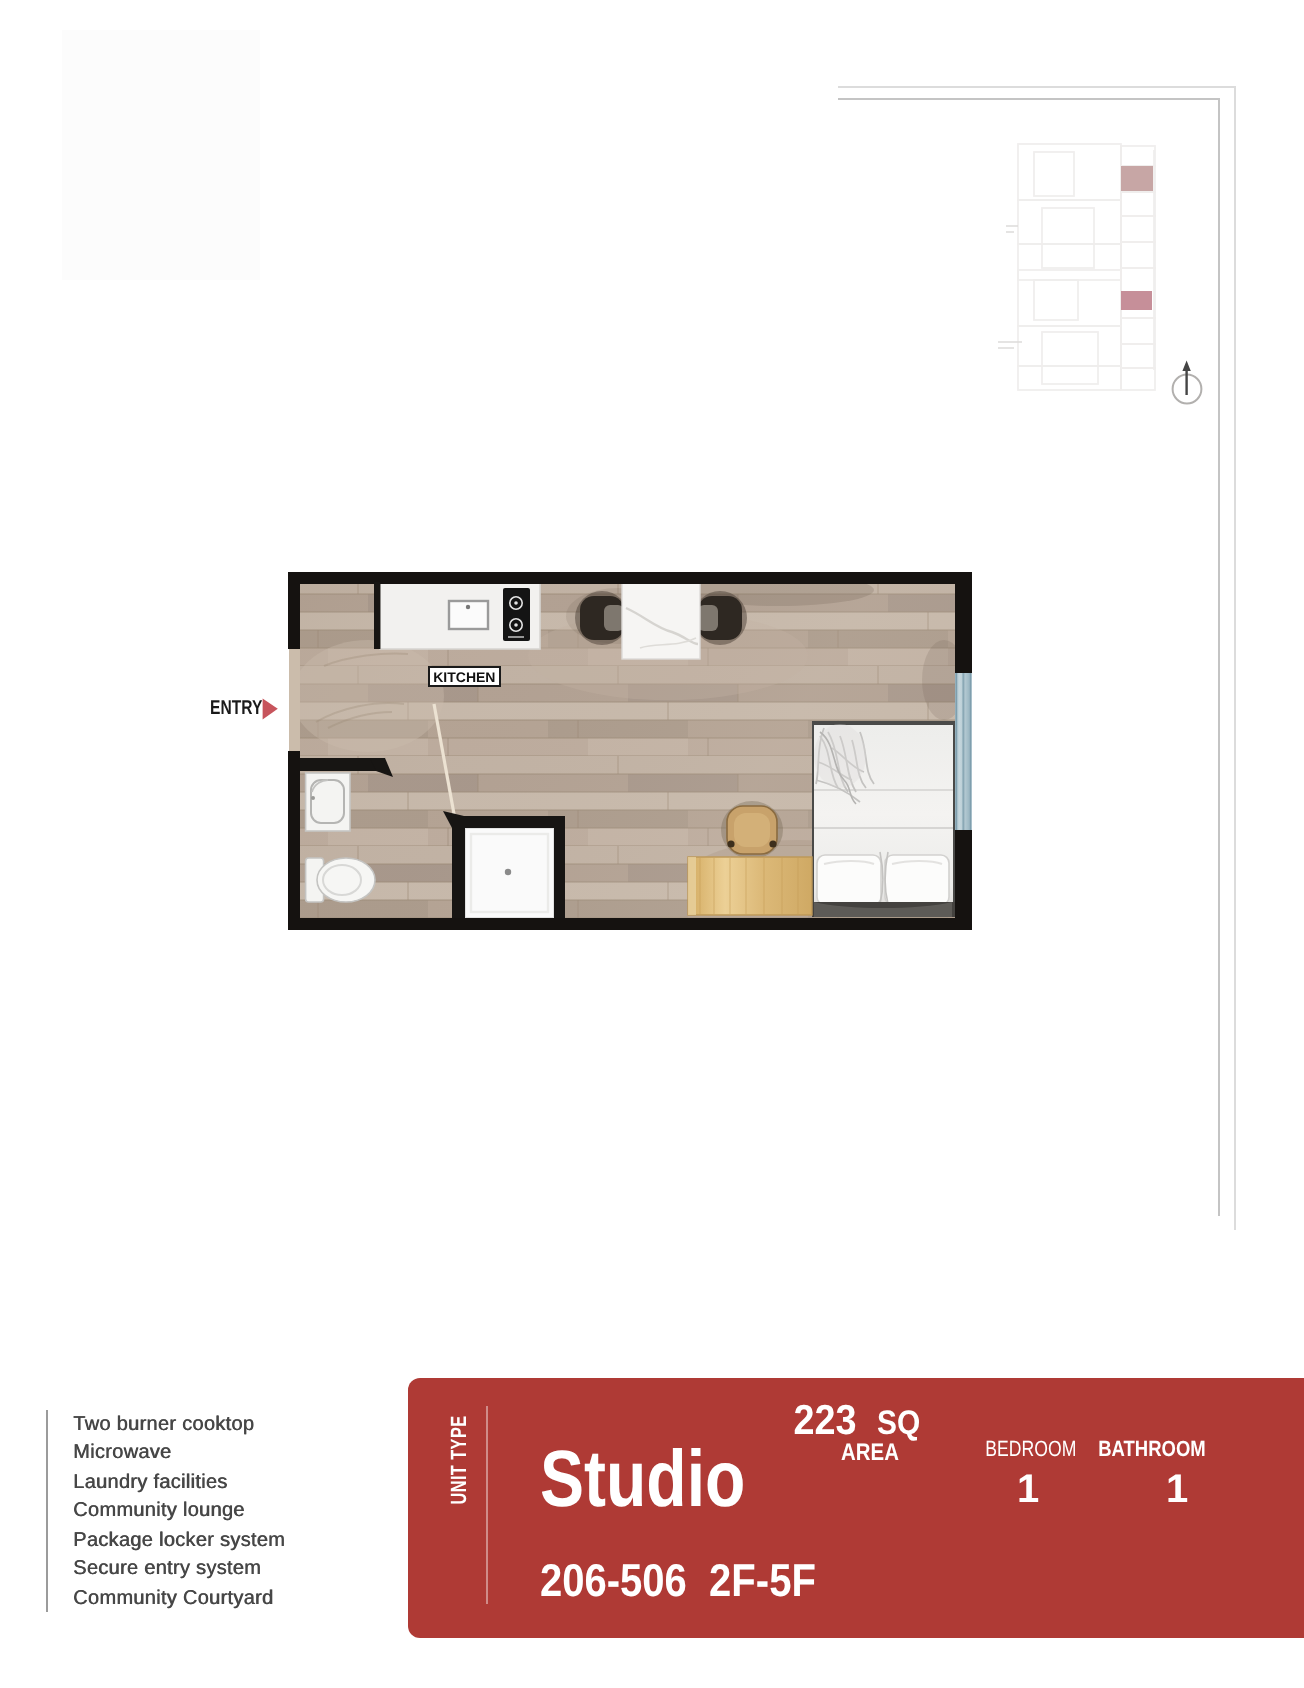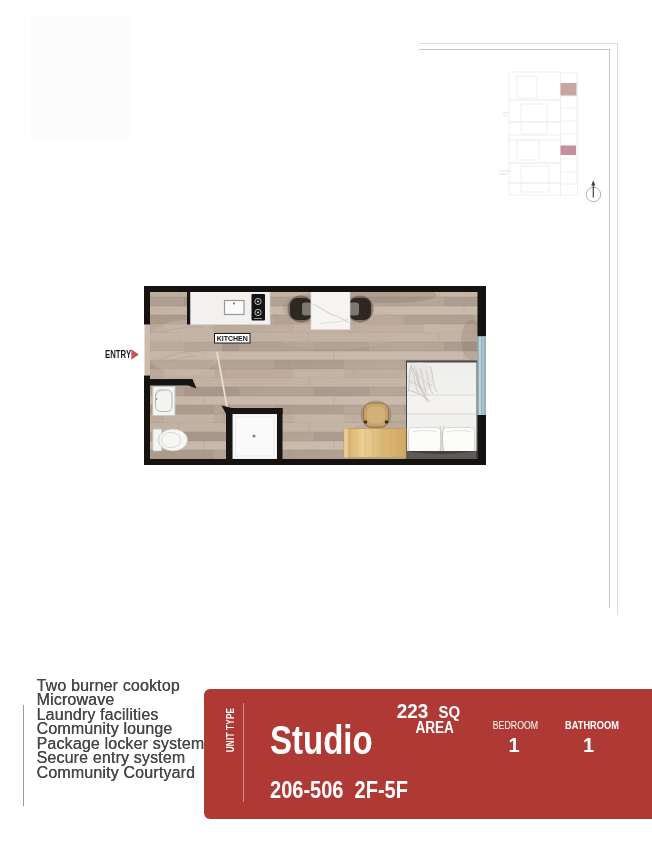--- a/index.html
+++ b/index.html
@@ -252,21 +252,21 @@
 
   <g>
     <rect x="333.5" y="50.5" width="8.5" height="78.5" fill="url(#wing)"></rect>
     <path d="M337.7 50.5 V129" stroke="#8aa8b5" stroke-width="1"></path>
     <path d="M334.2 50.5 V129 M341.3 50.5 V129" stroke="#7f9fae" stroke-width="0.8"></path>
   </g>
 </svg>
 
 <div class="abs" style="left:23px;top:704.5px;width:1.3px;height:101px;background:#9b9b9b;"></div>
 
-<div class="abs t" style="left:36.5px;top:679px;font-size:16px;letter-spacing:0.15px;line-height:14.45px;color:#474747;text-shadow:0.3px 0 0 #474747;">
+<div class="abs t" style="left:36.5px;top:706px;font-size:10px;letter-spacing:0.15px;line-height:14.45px;color:#474747;text-shadow:0.3px 0 0 #474747;">
 Two burner cooktop<br>
 Microwave<br>
 Laundry facilities<br>
 Community lounge<br>
 Package locker system<br>
 Secure entry system<br>
 Community Courtyard
 </div>
 
 <div class="abs" style="left:204px;top:688.5px;width:448px;height:130.5px;background:#af3a35;border-radius:6px 0 0 6px;"></div>
@@ -274,23 +274,23 @@
 <div class="abs" style="left:229.8px;top:729.6px;width:0;height:0;">
   <div style="position:absolute;transform:translate(-50%,-50%) rotate(-90deg) scaleX(0.74);font-size:11px;font-weight:bold;color:#fff;letter-spacing:0.3px;white-space:nowrap;">UNIT TYPE</div>
 </div>
 
 <div class="abs" style="left:242.5px;top:703px;width:1.4px;height:99px;background:rgba(255,255,255,0.42);"></div>
 
 <div class="abs" style="left:269.8px;top:717.5px;font-size:40px;font-weight:bold;color:#fff;transform:scaleX(0.825);transform-origin:0 0;white-space:nowrap;">Studio</div>
 
 <div class="abs" style="left:269.8px;top:777px;font-size:23px;font-weight:bold;color:#fff;transform:scaleX(0.87);transform-origin:0 0;white-space:nowrap;">206-506&nbsp;&nbsp;2F-5F</div>
 
-<div class="abs" style="left:403px;top:718.7px;width:64px;text-align:center;font-size:16px;font-weight:bold;color:#fff;"><span style="display:inline-block;transform:scaleX(0.85);">AREA</span></div>
+<div class="abs" style="left:403px;top:718.7px;width:64px;text-align:center;font-size:12px;font-weight:bold;color:#fff;"><span style="display:inline-block;transform:scaleX(0.85);">AREA</span></div>
 
 <div class="abs" style="left:395px;top:699px;width:80px;text-align:left;font-size:21px;font-weight:bold;color:#fff;white-space:nowrap;"><span style="display:inline-block;transform:scaleX(0.9);">223</span><span style="display:inline-block;font-size:17px;transform:scaleX(0.88);margin-left:7px;">SQ</span></div>
 
 <div class="abs" style="left:480px;top:718.7px;width:70px;text-align:center;font-size:11px;font-weight:normal;color:#fff;"><span style="display:inline-block;transform:scaleX(0.8);">BEDROOM</span></div>
 
 <div class="abs" style="left:479px;top:733.5px;width:70px;text-align:center;font-size:20px;font-weight:bold;color:#fff;">1</div>
 
-<div class="abs" style="left:557px;top:718.7px;width:70px;text-align:center;font-size:11px;font-weight:bold;color:#fff;"><span style="display:inline-block;transform:scaleX(0.84);">BATHROOM</span></div>
+<div class="abs" style="left:541px;top:718.7px;width:70px;text-align:center;font-size:11px;font-weight:bold;color:#fff;"><span style="display:inline-block;transform:scaleX(0.84);">BATHROOM</span></div>
 
 <div class="abs" style="left:553.5px;top:733.5px;width:70px;text-align:center;font-size:20px;font-weight:bold;color:#fff;">1</div>
 
 </body></html>

